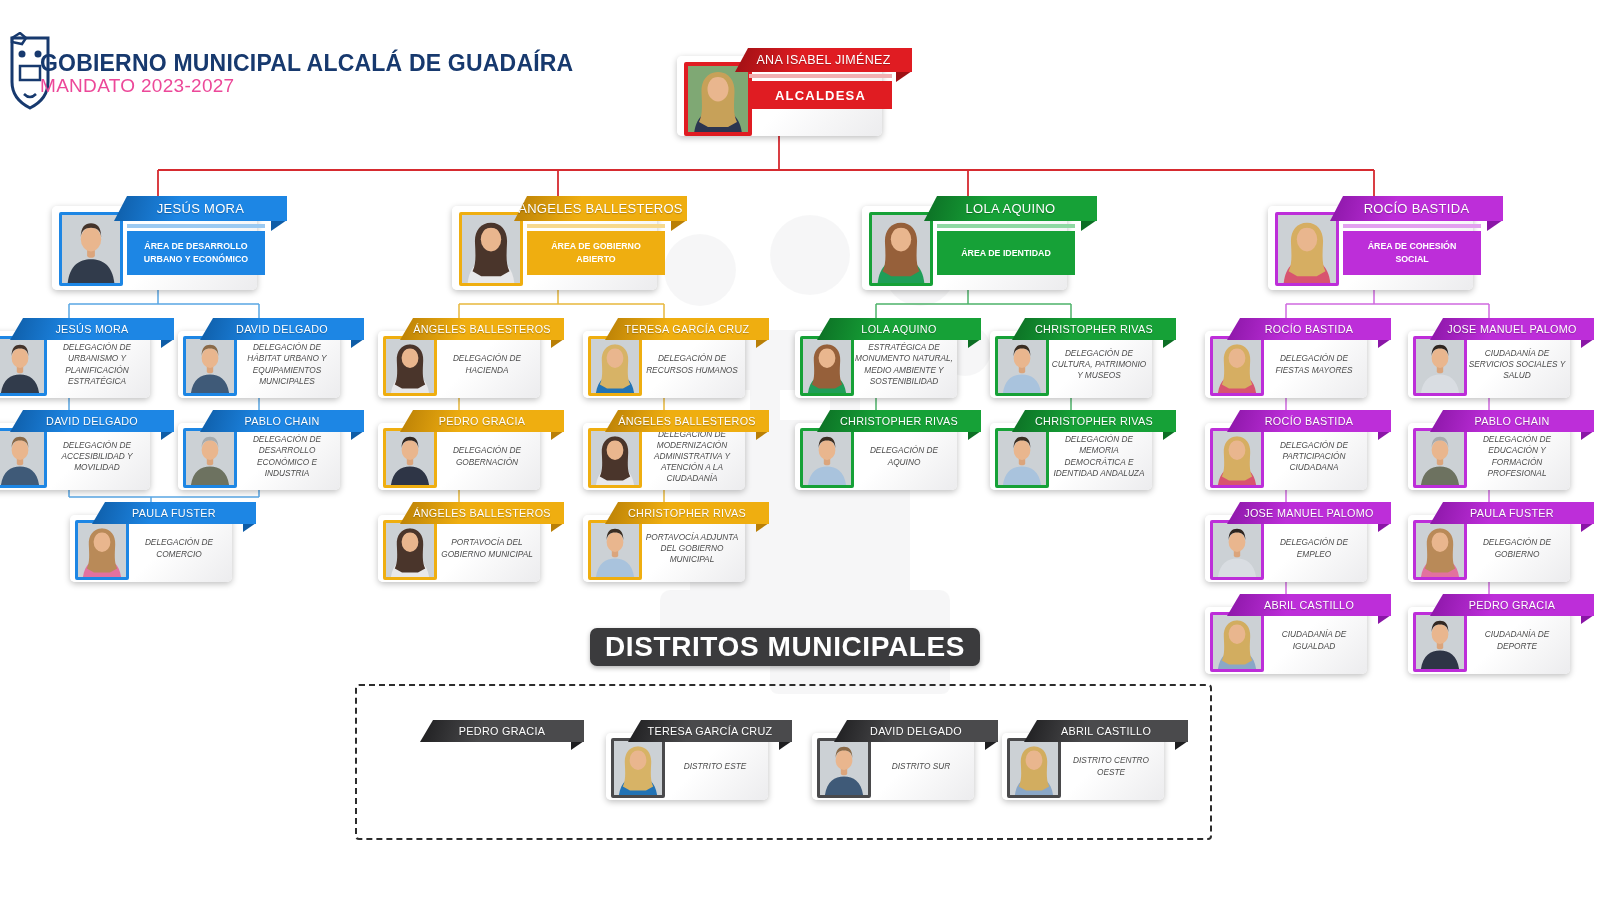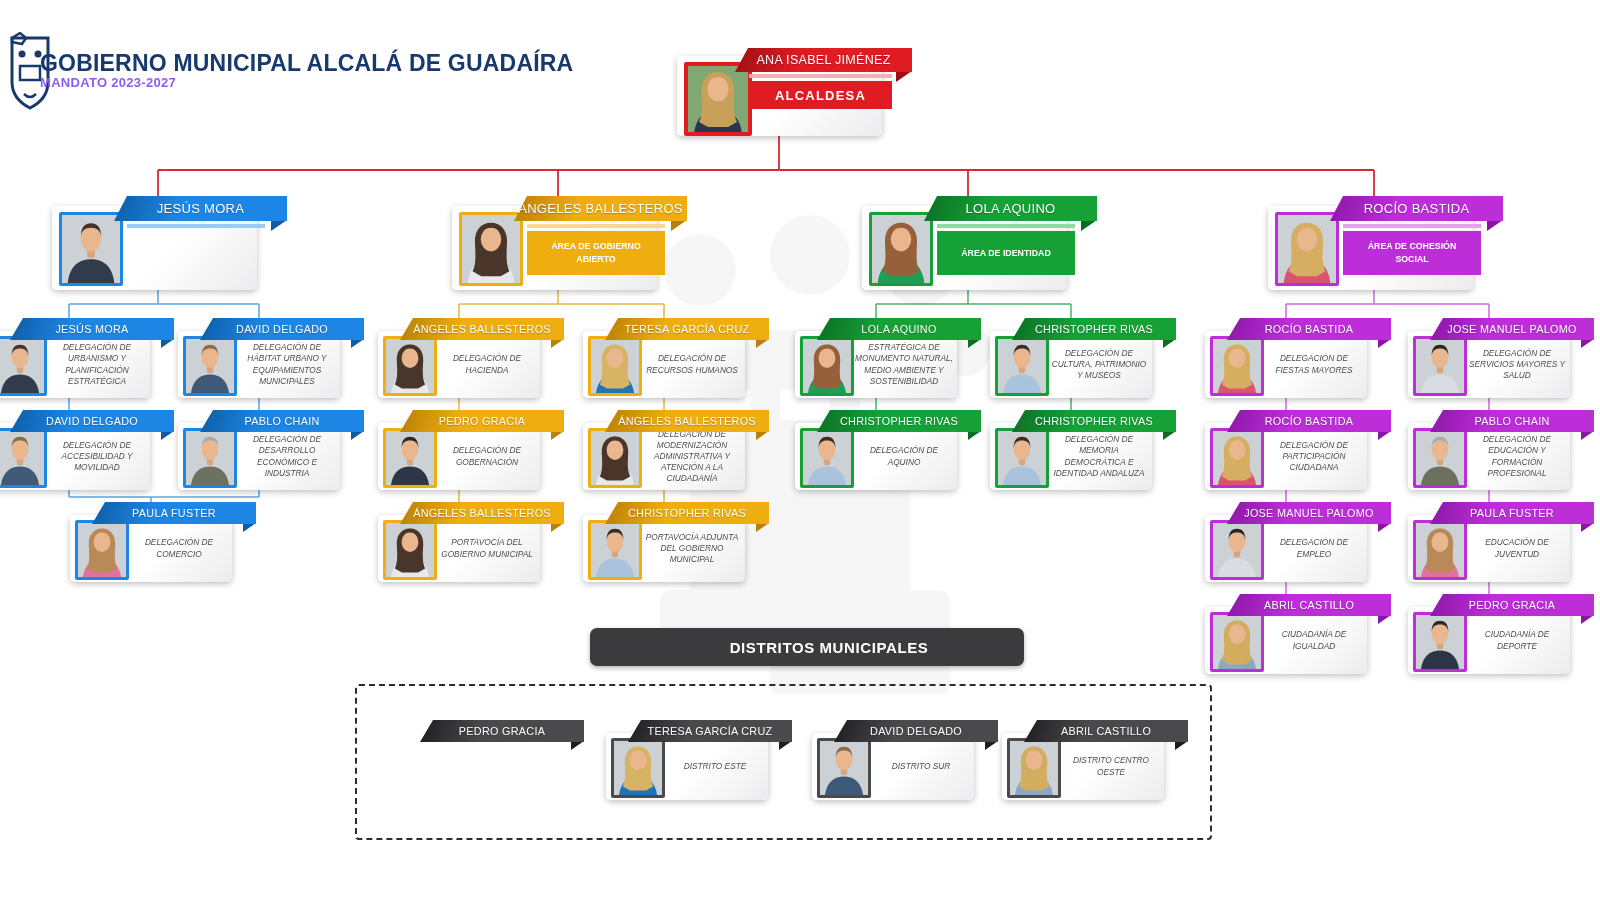--- a/index.html
+++ b/index.html
@@ -8,21 +8,21 @@
   
   .c-red   {--c:#e01c22;--cd:#9e1014;--cl:#f2b0b2;}
   .c-blue  {--c:#1d86e4;--cd:#0e5ca6;--cl:#9bcaf2;}
   .c-yellow{--c:#efae10;--cd:#b97f06;--cl:#f7d98c;}
   .c-green {--c:#16a137;--cd:#0c6e24;--cl:#8fd9a3;}
   .c-purple{--c:#bd2ed9;--cd:#8a16a6;--cl:#e3a1f0;}
   .c-gray  {--c:#4a4a4c;--cd:#1d1d1f;--cl:#b9b9bb;}
   
   .logo{position:absolute;left:6px;top:32px;width:48px;height:78px;}
   .title{position:absolute;left:40px;top:50px;font-size:23px;font-weight:800;color:#17396e;letter-spacing:.2px;}
-  .subtitle{position:absolute;left:40px;top:75px;font-size:13px;font-weight:700;color:#8b5cf6;letter-spacing:.3px;}
+  .subtitle{position:absolute;left:40px;top:75px;font-size:19px;font-weight:400;color:#ec4899;letter-spacing:.3px;}
   
   .card{position:absolute;}
   .banner{position:absolute;display:flex;align-items:center;justify-content:center;color:#fff;
           font-weight:400;letter-spacing:.3px;white-space:nowrap;
           background:linear-gradient(105deg,var(--cd),var(--c) 38%);
           clip-path:polygon(13px 0,100% 0,100% 100%,0 100%);z-index:3;
           text-shadow:0 1px 1px rgba(0,0,0,.25);}
   .fold{position:absolute;background:var(--cd);clip-path:polygon(0 0,100% 0,0 100%);z-index:2;}
   .cbody{position:absolute;background:linear-gradient(135deg,#ffffff 55%,#ececee);
          border-radius:5px;box-shadow:0 2px 6px rgba(0,0,0,.25);z-index:1;}
@@ -53,21 +53,21 @@
   .mcard .fold{top:23px;right:0;width:16px;height:11px;}
   .mcard .cbody{left:0;top:8px;width:205px;height:80px;}
   .mcard .strip{position:absolute;left:72px;top:26px;right:20px;height:4px;background:var(--cl);z-index:3;}
   .mcard .rolebox{position:absolute;left:72px;top:33px;right:20px;height:28px;background:var(--c);
         display:flex;align-items:center;justify-content:center;color:#fff;font-weight:800;
         font-size:13px;letter-spacing:1.2px;z-index:3;}
   .mcard .photo{left:7px;top:6px;width:60px;height:66px;border:4px solid var(--c);}
   
   .dist-title{position:absolute;left:590px;top:628px;width:390px;height:38px;background:#3b3b3d;
         border-radius:7px;display:flex;align-items:center;justify-content:center;color:#fff;
-        font-weight:800;font-size:15px;letter-spacing:.6px;box-shadow:0 2px 5px rgba(0,0,0,.3);padding-left:44px;}
+        font-weight:800;font-size:28px;letter-spacing:.6px;box-shadow:0 2px 5px rgba(0,0,0,.3);}
   .dist-box{position:absolute;left:355px;top:684px;width:853px;height:152px;border:2px dashed #2c2c2c;border-radius:4px;}
   
   .wires,.wm{position:absolute;left:0;top:0;pointer-events:none;}
   .wm{opacity:.055;}
 </style>
 </head>
 <body>
 
 <div class="stage">
 
@@ -149,20 +149,21 @@
        <ellipse cx="30" cy="25" rx="10.5" ry="12.5" fill="#e9b68e"></ellipse>
        <path d="M19.5 23 C19.5 12 24 8.5 30 8.5 C36 8.5 40.5 12 40.5 23 C40 16 36 13 30 13 C24 13 20 16 19.5 23 Z" fill="#43332a"></path>
      </svg>
         </div>
     </div>
     <div class="banner">
         <span>JESÚS MORA</span>
       </div>
     <div class="fold"></div>
     <div class="strip"></div>
+    <div class="areabox">ÁREA DE DESARROLLO URBANO Y ECONÓMICO</div>
   </div>
 
   <div class="card hcard c-yellow" style="left:452px;top:196px">
     <div class="cbody">
       <div class="photo">
           <svg viewBox="0 0 60 70" preserveAspectRatio="xMidYMid slice">
        <rect width="60" height="70" fill="#ccd1d5"></rect>
        <rect width="60" height="70" fill="url(#none)"></rect>
        <path d="M6 70 C8 52 18 45.5 30 45.5 C42 45.5 52 52 54 70 Z" fill="#e8e8ea"></path>
        <rect x="26" y="33" width="8" height="11" rx="2.5" fill="#dba57c"></rect>
@@ -553,21 +554,21 @@
           <svg viewBox="0 0 60 70" preserveAspectRatio="xMidYMid slice">
        <rect width="60" height="70" fill="#ccd1d5"></rect>
        <rect width="60" height="70" fill="url(#none)"></rect>
        <path d="M6 70 C8 52 18 45.5 30 45.5 C42 45.5 52 52 54 70 Z" fill="#d9dde2"></path>
        <rect x="26" y="33" width="8" height="11" rx="2.5" fill="#dba57c"></rect>
 
        <ellipse cx="30" cy="25" rx="10.5" ry="12.5" fill="#e9b68e"></ellipse>
        <path d="M19.5 23 C19.5 12 24 8.5 30 8.5 C36 8.5 40.5 12 40.5 23 C40 16 36 13 30 13 C24 13 20 16 19.5 23 Z" fill="#2e2520"></path>
      </svg>
         </div>
-      <div class="deleg">DELEGACIÓN DE SERVICIOS MAYORES Y SALUD</div>
+      <div class="deleg">CIUDADANÍA DE SERVICIOS SOCIALES Y SALUD</div>
       </div>
     <div class="banner">
         <span>JOSE MANUEL PALOMO</span>
       </div>
     <div class="fold"></div>
   </div>
   <div class="card pcard c-purple" style="left:1205px;top:410px">
     <div class="cbody">
         <div class="photo">
           <svg viewBox="0 0 60 70" preserveAspectRatio="xMidYMid slice">
@@ -633,21 +634,21 @@
           <svg viewBox="0 0 60 70" preserveAspectRatio="xMidYMid slice">
        <rect width="60" height="70" fill="#ccd1d5"></rect>
        <rect width="60" height="70" fill="url(#none)"></rect>
        <path d="M6 70 C8 52 18 45.5 30 45.5 C42 45.5 52 52 54 70 Z" fill="#e2719f"></path>
        <rect x="26" y="33" width="8" height="11" rx="2.5" fill="#dba57c"></rect>
        <path d="M30 8 C19 8 13 17 13.5 28 C14 40 15 50 11 58 L20 63 L40 63 L49 58 C45 50 46 40 46.5 28 C47 17 41 8 30 8 Z" fill="#b98a58"></path>
        <ellipse cx="30" cy="25" rx="10.5" ry="12.5" fill="#e9b68e"></ellipse>
        <path d="M19.5 23 C19.5 12 24 8.5 30 8.5 C36 8.5 40.5 12 40.5 23 C40 16 36 13 30 13 C24 13 20 16 19.5 23 Z" fill="#b98a58"></path>
      </svg>
         </div>
-      <div class="deleg">EDUCACIÓN DE JUVENTUD</div>
+      <div class="deleg">DELEGACIÓN DE GOBIERNO</div>
       </div>
     <div class="banner">
         <span>PAULA FUSTER</span>
       </div>
     <div class="fold"></div>
   </div>
   <div class="card pcard c-purple" style="left:1205px;top:594px">
     <div class="cbody">
         <div class="photo">
           <svg viewBox="0 0 60 70" preserveAspectRatio="xMidYMid slice">

